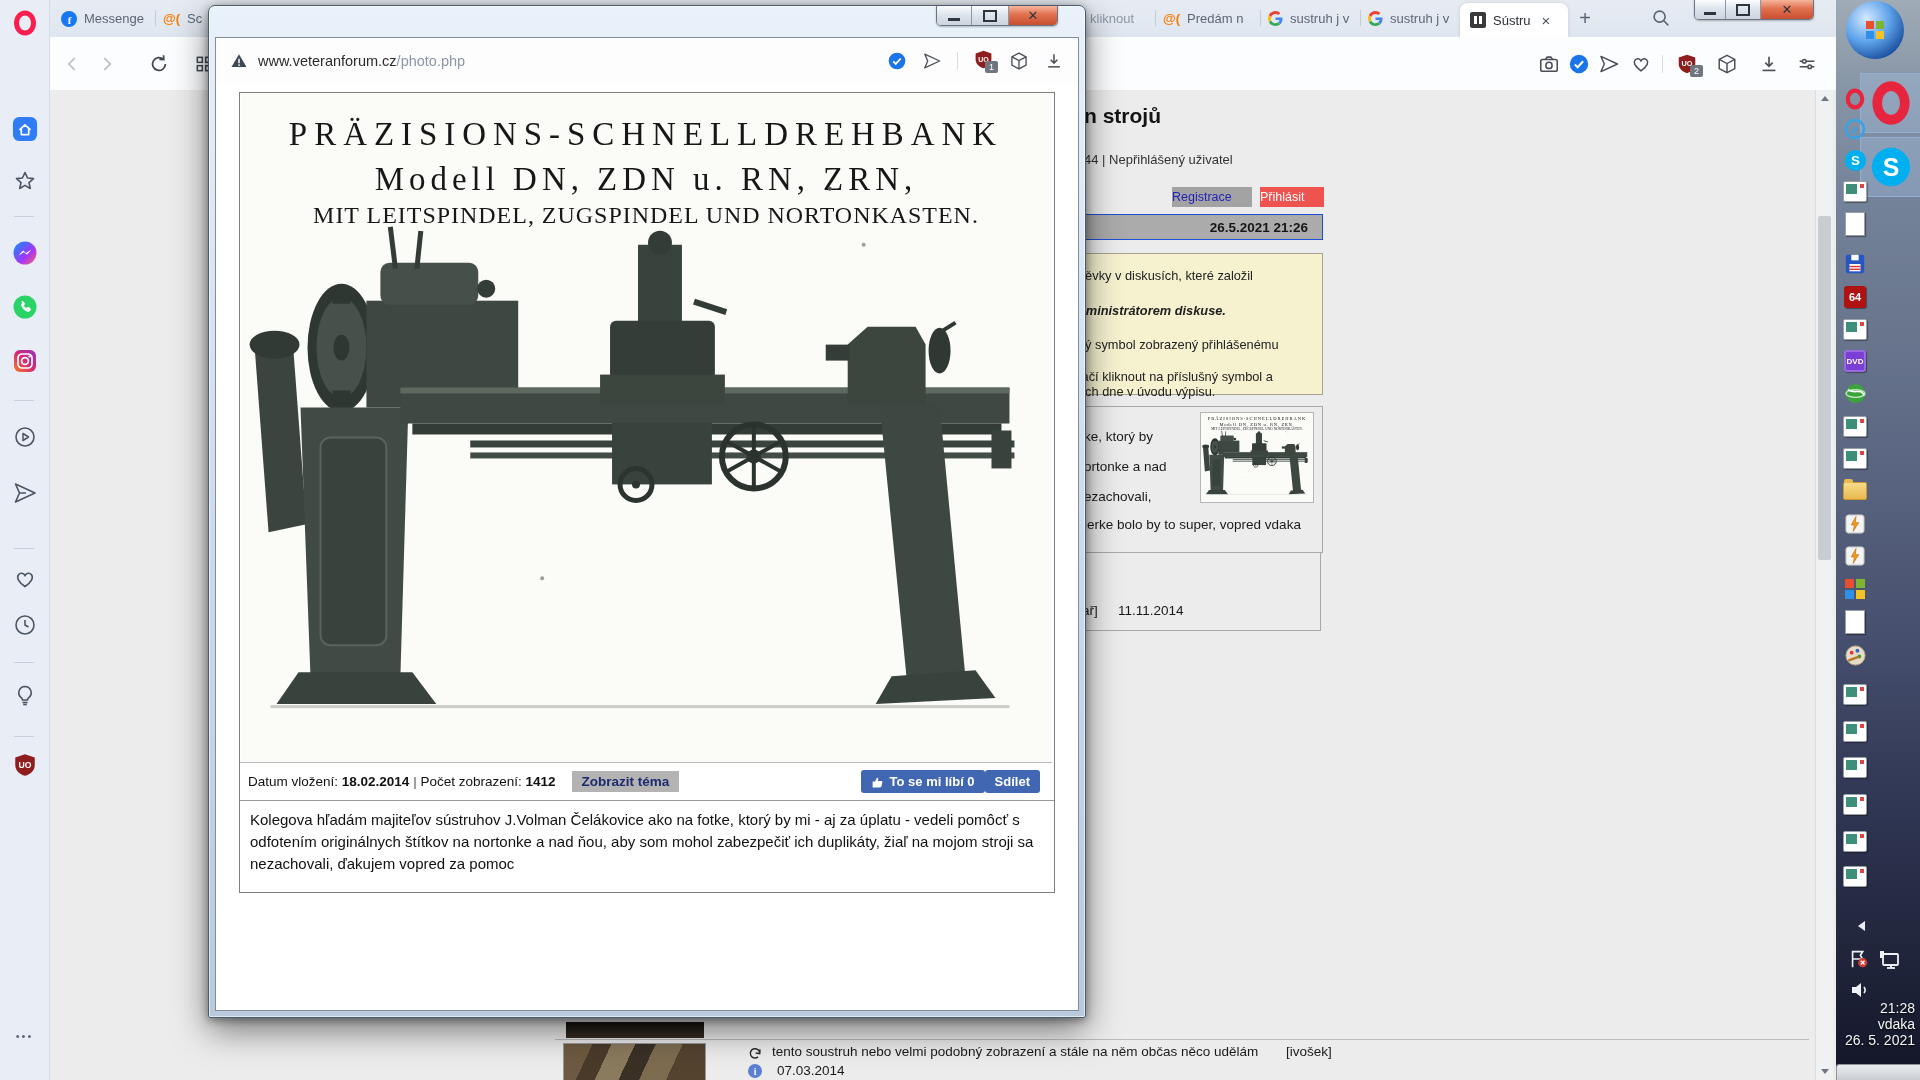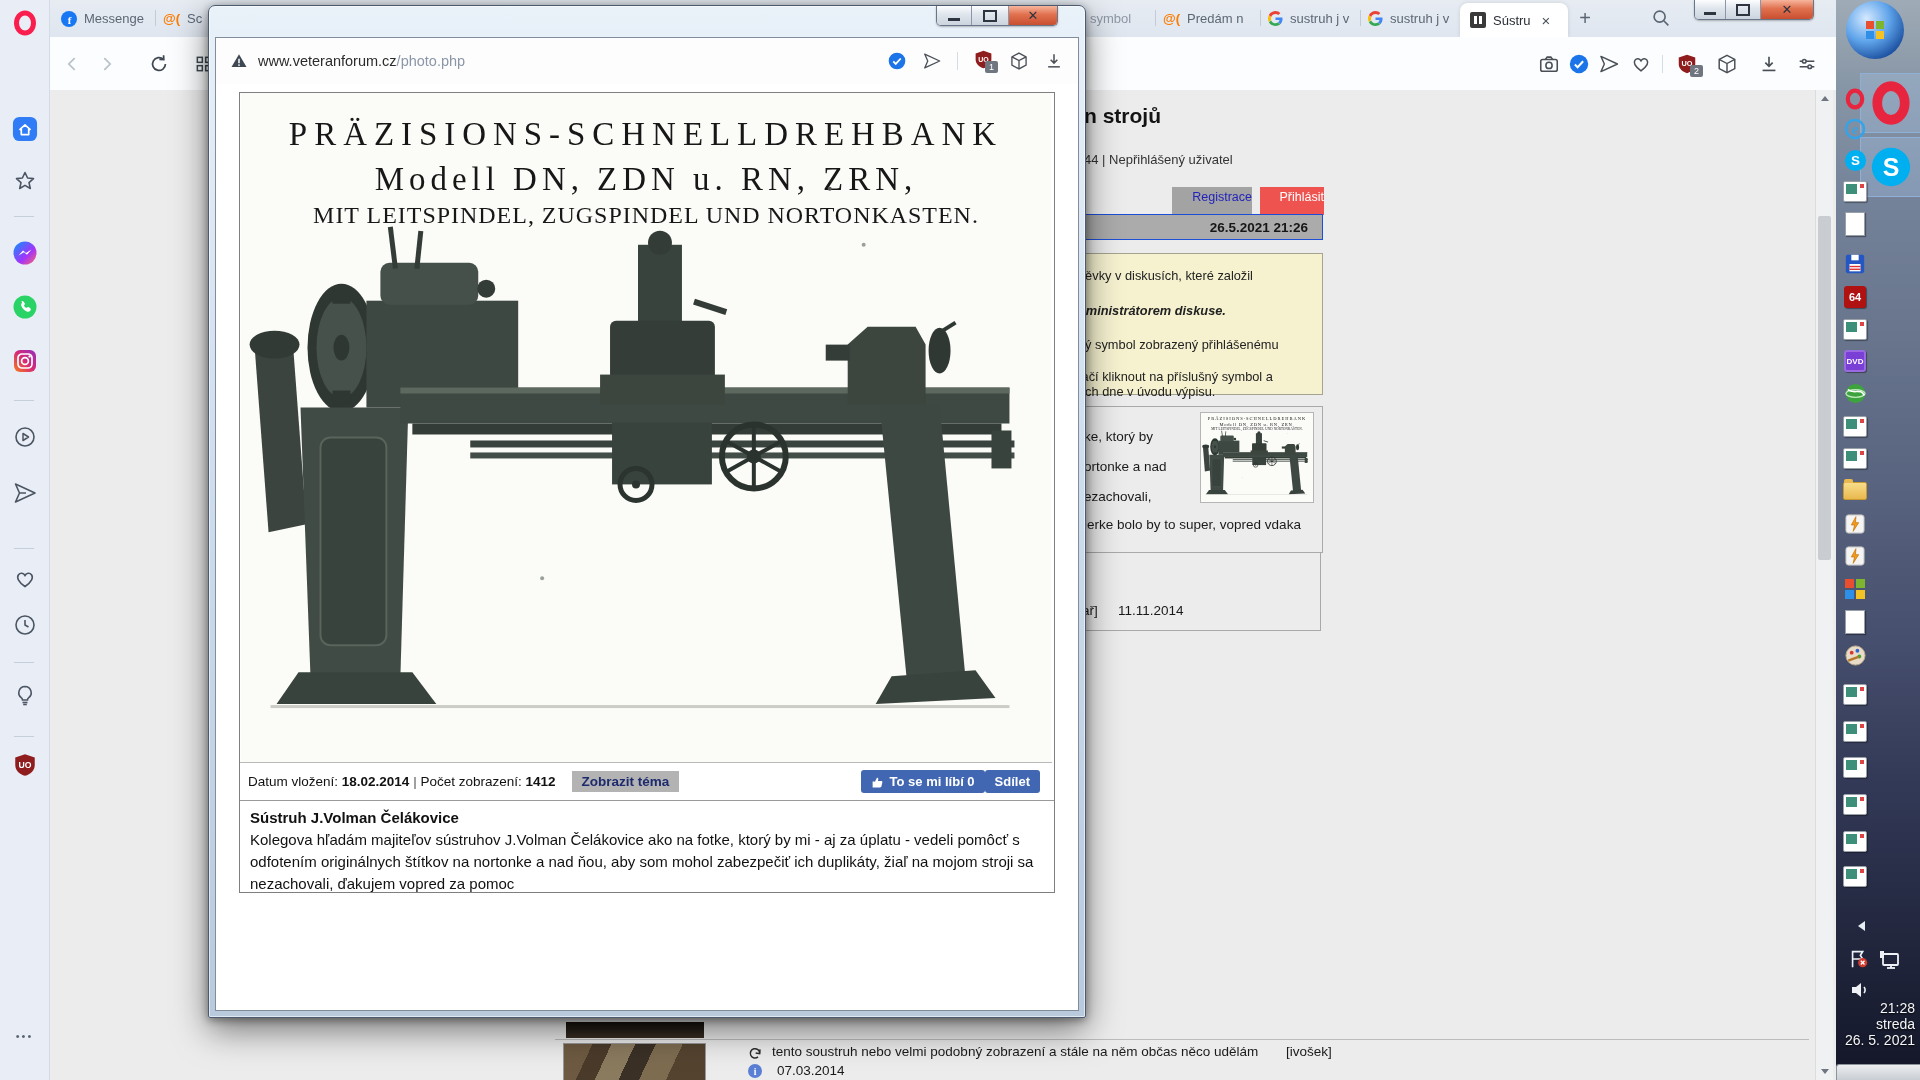--- a/index.html
+++ b/index.html
@@ -33,21 +33,21 @@
 
   
   #toolbar{left:49px;top:37px;width:1787px;height:53px;background:#fcfdfe;border-bottom:1px solid #e1e5ea;z-index:1;}
   .tb-ic{position:absolute;top:16px;width:22px;height:22px;display:flex;align-items:center;justify-content:center;}
   .badge{position:absolute;background:#6f7680;color:#fff;font-size:9px;padding:1px 4px;border-radius:2px;line-height:10px;}
 
   
   #page{left:49px;top:90px;width:1787px;height:990px;background:#ececec;z-index:1;}
   .fp-heading{font-size:21px;font-weight:bold;color:#141414;}
   .fp-user{font-size:13px;color:#333;}
-  .fp-btn{font-size:12.5px;text-align:right;line-height:20px;height:28px;}
+  .fp-btn{font-size:12.5px;text-align:left;line-height:20px;height:20px;}
   .graybar{background:#ababab;border:1px solid #1d4ed8;color:#161616;font-weight:bold;font-size:13.5px;
            display:flex;align-items:center;justify-content:flex-end;padding-right:14px;box-sizing:border-box;}
   .notice{background:#f6f2d0;border:1px solid #a4a491;font-size:12.8px;color:#222;box-sizing:border-box;padding:2px 0 0 2px;}
   .notice div{white-space:nowrap;overflow:hidden;}
   .fragbox{background:#ececec;border:1px solid #a9a9a9;box-sizing:border-box;font-size:13.5px;color:#1a1a1a;}
   .red{color:#f0554e;}
   .thumbframe{border:1px solid #b5b5b5;background:#fff;}
   .hline{background:#a9a9a9;height:1px;}
   .vline{background:#a9a9a9;width:1px;}
   .rowtext{font-size:13.5px;color:#1a1a1a;white-space:nowrap;}
@@ -275,21 +275,21 @@
           <circle cx="8" cy="8" r="8" fill="#1877f2"></circle>
           <text x="8.6" y="12.6" text-anchor="middle" font-size="11" font-weight="bold" fill="#fff" font-family="Liberation Serif,serif">f</text>
         </svg>
       <span>Messenge</span>
     </div>
     <div class="tabsep" style="left:106px"></div>
     <div class="tab" style="left:114px;width:44px;color:#ff7a00;font-weight:bold">
       <span>@(</span>
         <span style="color:#5c6775;font-weight:normal">Sc</span>
     </div>
-    <span class="tab" style="left:1041px;width:60px;color:#8d97a4">symbol</span>
+    <span class="tab" style="left:1041px;width:60px;color:#8d97a4">kliknout</span>
     <div class="tabsep" style="left:1106px"></div>
     <div class="tab" style="left:1114px;width:92px">
       <span style="color:#ff7a00;font-weight:bold">@(</span>
       <span>Predám n</span>
     </div>
     <div class="tabsep" style="left:1211px"></div>
     <div class="tab" style="left:1219px;width:88px">
       <svg width="15" height="15" viewBox="0 0 48 48">
           <path fill="#EA4335" d="M24 9.5c3.5 0 6.6 1.2 9 3.5l6.7-6.7C35.6 2.4 30.1 0 24 0 14.6 0 6.5 5.4 2.6 13.2l7.8 6C12.3 13.2 17.7 9.5 24 9.5z"></path>
           <path fill="#4285F4" d="M46.5 24.5c0-1.6-.1-2.8-.4-4H24v8.5h12.7c-.3 2.1-1.6 5.2-4.7 7.3l7.3 5.7c4.4-4 7.2-10 7.2-17.5z"></path>
@@ -549,21 +549,20 @@
               <svg width="13" height="13" viewBox="0 0 24 24">
                   <path d="M3 10 H7 V21 H3 Z M7 11 L11 3 C12.5 3 13.5 4 13.5 5.5 L12.8 9 H19 C20.4 9 21.3 10.2 21 11.5 L19.3 19 C19 20.2 18 21 16.8 21 H7 Z" fill="#fff"></path>
                 </svg>
               <span>To se mi líbí 0</span>
             </span>
             <span class="fbbtn" style="">
               <span>Sdílet</span>
             </span>
           </div>
           <div id="postsec">
-            <div id="posttitle">Sústruh J.Volman Čelákovice</div>
             <div id="postbody">Kolegova hľadám majiteľov sústruhov J.Volman Čelákovice ako na fotke, ktorý by mi - aj za úplatu - vedeli pomôcť s odfotením originálnych štítkov na nortonke a nad ňou, aby som mohol zabezpečiť ich duplikáty, žiaľ na mojom stroji sa nezachovali, ďakujem vopred za pomoc</div>
           </div>
         </div>
       </div>
     </div>
   </div>
 
   <div id="desktop" class="abs">
     <div class="abs" style="left:10px;top:1px;width:58px;height:58px;border-radius:50%;
          background:radial-gradient(circle at 35% 30%,#d5e9ff,#5fa4ea 42%,#1c50a0 78%,#0c2a5c)">
@@ -715,19 +714,19 @@
         </svg>
     </div>
     <div class="tray" style="left:12px;top:978px">
       <svg width="24" height="24" viewBox="0 0 24 24">
           <path d="M4 9 H8 L13 5 V19 L8 15 H4 Z" fill="#eef2f6"></path>
           <path d="M16 9 A5 5 0 0 1 16 15" fill="none" stroke="#eef2f6" stroke-width="1.6"></path>
         </svg>
     </div>
     <div class="clock" style="top:1000px">
       <div>21:28</div>
-      <div>streda</div>
+      <div>vdaka</div>
       <div>26. 5. 2021</div>
     </div>
     <div id="taskbar-sliver"></div>
   </div>
 
 </div>
 
 </body></html>

